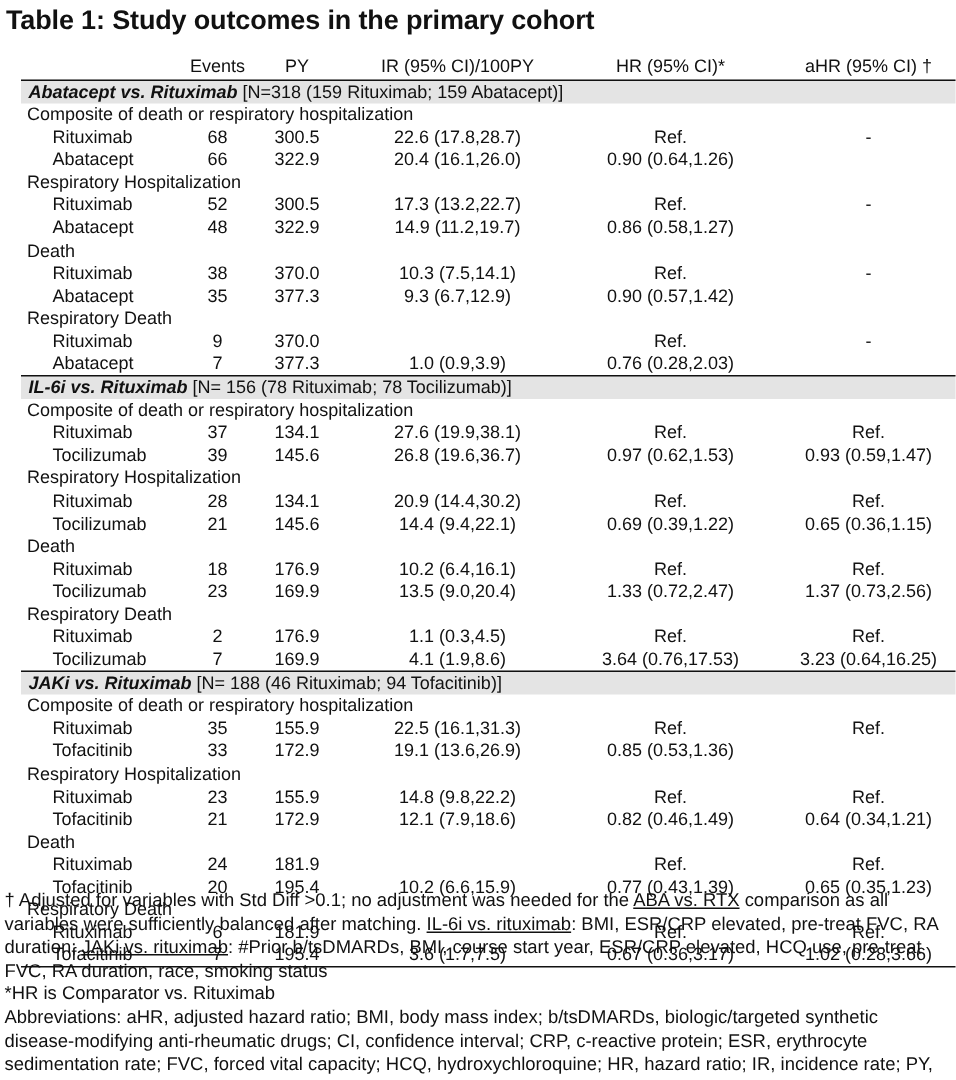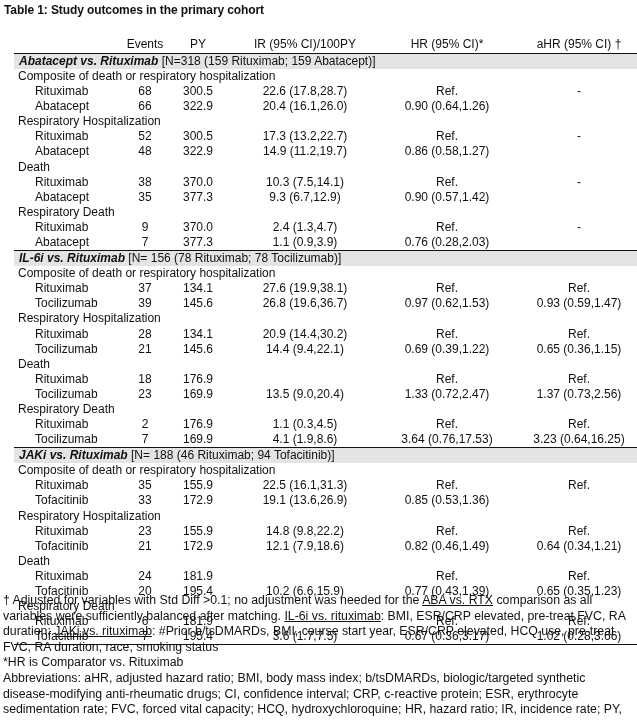--- a/index.html
+++ b/index.html
@@ -4,21 +4,21 @@
 <style>
   html, body { margin: 0; padding: 0; background: #ffffff; }
   body {
     width: 637px; height: 720px; overflow: hidden;
     font-family: "Liberation Sans", sans-serif;
     color: #111;
     position: relative;
   }
   .title {
     position: absolute; left: 4px; top: 3px;
-    font-size: 12px; font-weight: bold; letter-spacing: -0.1px;
+    font-size: 18px; font-weight: bold; letter-spacing: -0.1px;
   }
   .table-wrap {
     position: absolute; left: 14px; top: 36px; width: 628px;
     font-size: 12px;
   }
   .row { position: relative; height: 15.1px; line-height: 15.1px; white-space: nowrap; }
   .hdr { height: 17px; line-height: 17px; }
   .cell { position: absolute; top: 0; text-align: center; }
   .c-label { left: 0; text-align: left; }
   .c-events { left: 106px; width: 50px; }
@@ -117,29 +117,28 @@
         <span class="cell c-hr">0.90 (0.57,1.42)</span>
         <span class="cell c-ahr"></span>
       </div>
       <div class="row outcome">
         <span class="cell c-label">Respiratory Death</span>
       </div>
       <div class="row arm">
         <span class="cell c-label">Rituximab</span>
         <span class="cell c-events">9</span>
         <span class="cell c-py">370.0</span>
-        <span class="cell c-ir">2.4 (1.3,4.7)</span>
         <span class="cell c-hr">Ref.</span>
         <span class="cell c-ahr">-</span>
       </div>
       <div class="row arm">
         <span class="cell c-label">Abatacept</span>
         <span class="cell c-events">7</span>
         <span class="cell c-py">377.3</span>
-        <span class="cell c-ir">1.1 (0.9,3.9)</span>
+        <span class="cell c-ir">1.0 (0.9,3.9)</span>
         <span class="cell c-hr">0.76 (0.28,2.03)</span>
         <span class="cell c-ahr"></span>
       </div>
       <div class="row section">
         <span class="cell c-label"><span class="sec-name">IL-6i vs. Rituximab</span><span> [N= 156 (78 Rituximab; 78 Tocilizumab)]</span></span>
       </div>
       <div class="row outcome">
         <span class="cell c-label">Composite of death or respiratory hospitalization</span>
       </div>
       <div class="row arm">
@@ -177,20 +176,21 @@
         <span class="cell c-hr">0.69 (0.39,1.22)</span>
         <span class="cell c-ahr">0.65 (0.36,1.15)</span>
       </div>
       <div class="row outcome">
         <span class="cell c-label">Death</span>
       </div>
       <div class="row arm">
         <span class="cell c-label">Rituximab</span>
         <span class="cell c-events">18</span>
         <span class="cell c-py">176.9</span>
+        <span class="cell c-ir">10.2 (6.4,16.1)</span>
         <span class="cell c-hr">Ref.</span>
         <span class="cell c-ahr">Ref.</span>
       </div>
       <div class="row arm">
         <span class="cell c-label">Tocilizumab</span>
         <span class="cell c-events">23</span>
         <span class="cell c-py">169.9</span>
         <span class="cell c-ir">13.5 (9.0,20.4)</span>
         <span class="cell c-hr">1.33 (0.72,2.47)</span>
         <span class="cell c-ahr">1.37 (0.73,2.56)</span>

